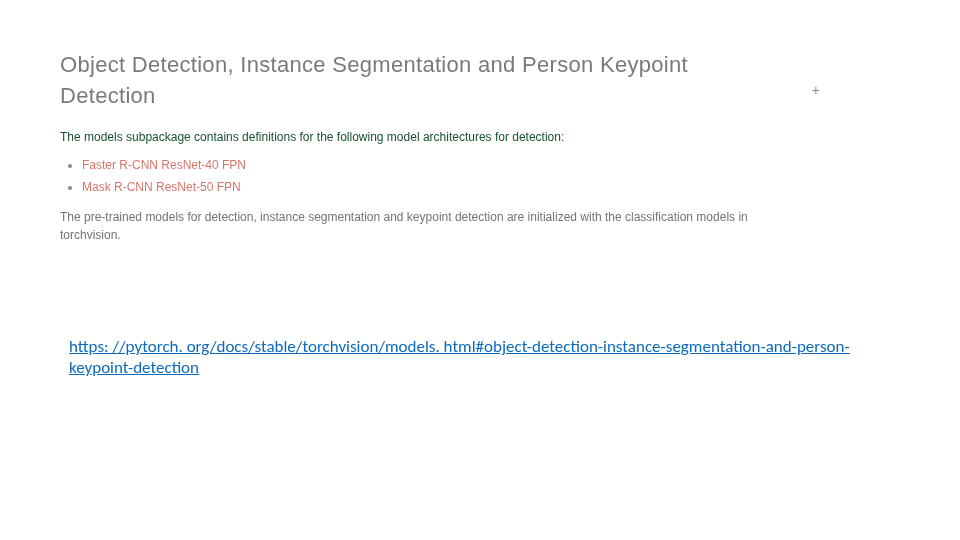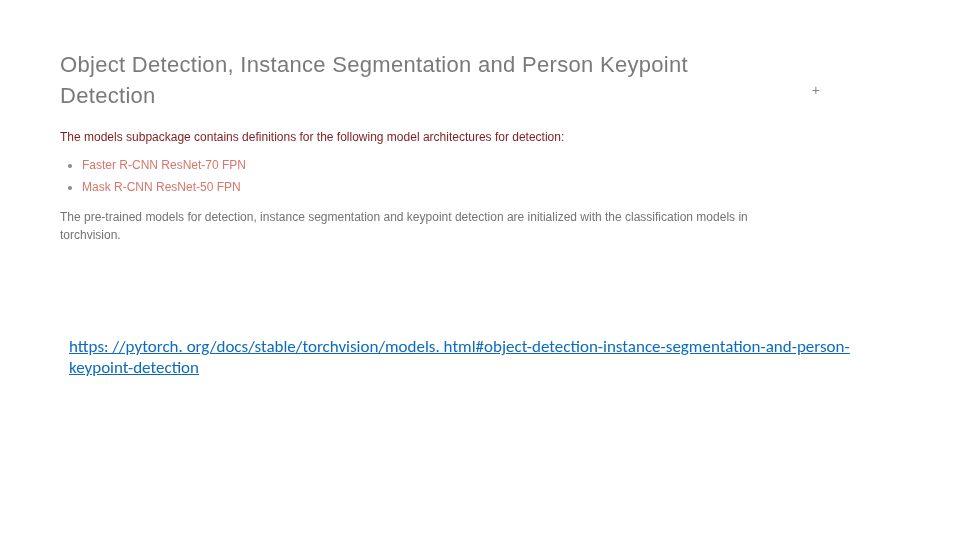--- a/index.html
+++ b/index.html
@@ -25,21 +25,21 @@
   }
   .section-title {
     color: #7a7a7a;
     font-size: 22px;
     font-weight: 300;
     line-height: 1.4;
     letter-spacing: 0.3px;
     margin: 0 0 18px 0;
   }
   .intro-text {
-    color: #7f1d1d;
+    color: #14532d;
     font-size: 12px;
     font-weight: 400;
     margin: 0 0 14px 0;
   }
   .model-list {
     margin: 0 0 14px 0;
     padding: 0 0 0 22px;
     list-style: disc;
   }
   .model-list li {
@@ -91,21 +91,21 @@
   <div class="doc-panel">
 
     <h1 class="section-title">Object Detection, Instance Segmentation and Person Keypoint Detection</h1>
 
     <span class="anchor-symbol">+</span>
 
     <p class="intro-text">The models subpackage contains definitions for the following model architectures for detection:</p>
 
     <ul class="model-list">
       <li>
-        <a class="model-label">Faster R-CNN ResNet-70 FPN</a>
+        <a class="model-label">Faster R-CNN ResNet-40 FPN</a>
       </li>
       <li>
         <a class="model-label">Mask R-CNN ResNet-50 FPN</a>
       </li>
     </ul>
 
     <p class="pretrained-text">The pre-trained models for detection, instance segmentation and keypoint detection are initialized with the classification models in torchvision.</p>
   </div>
 
   <div class="citation">

